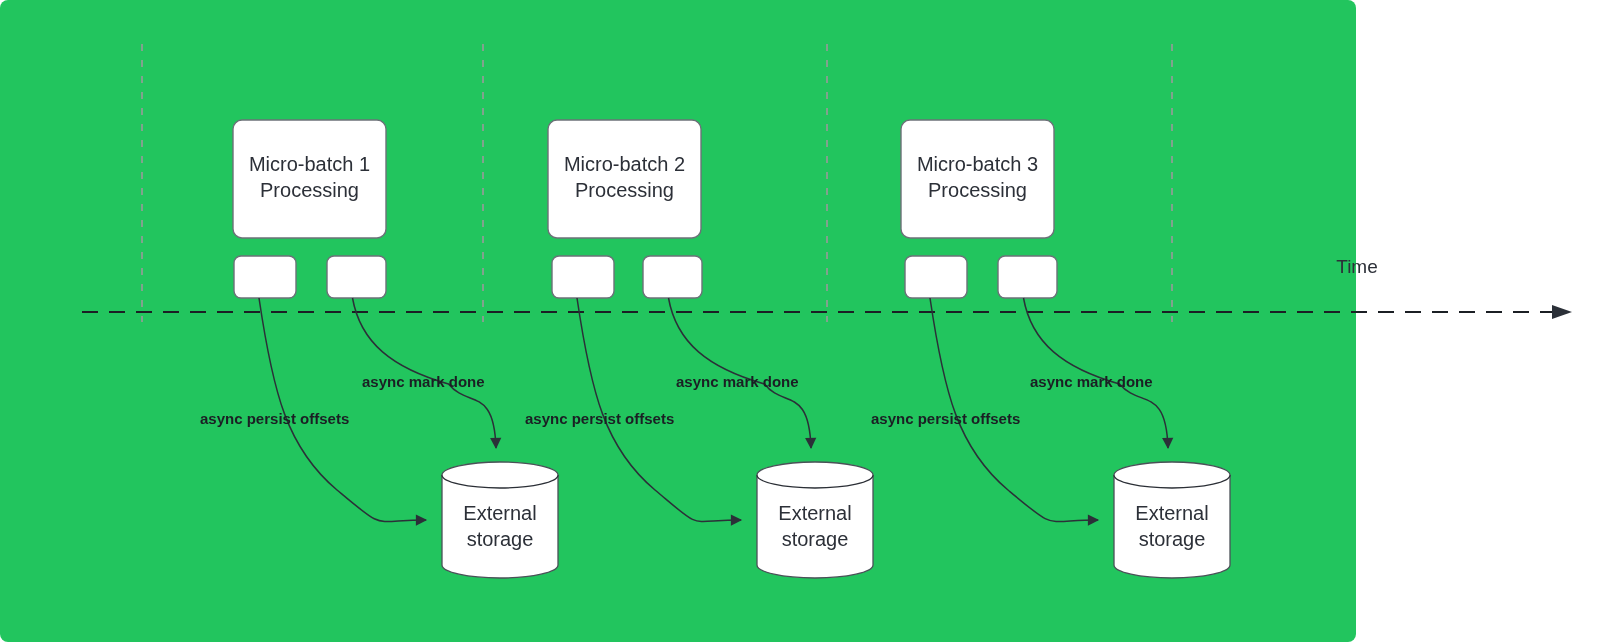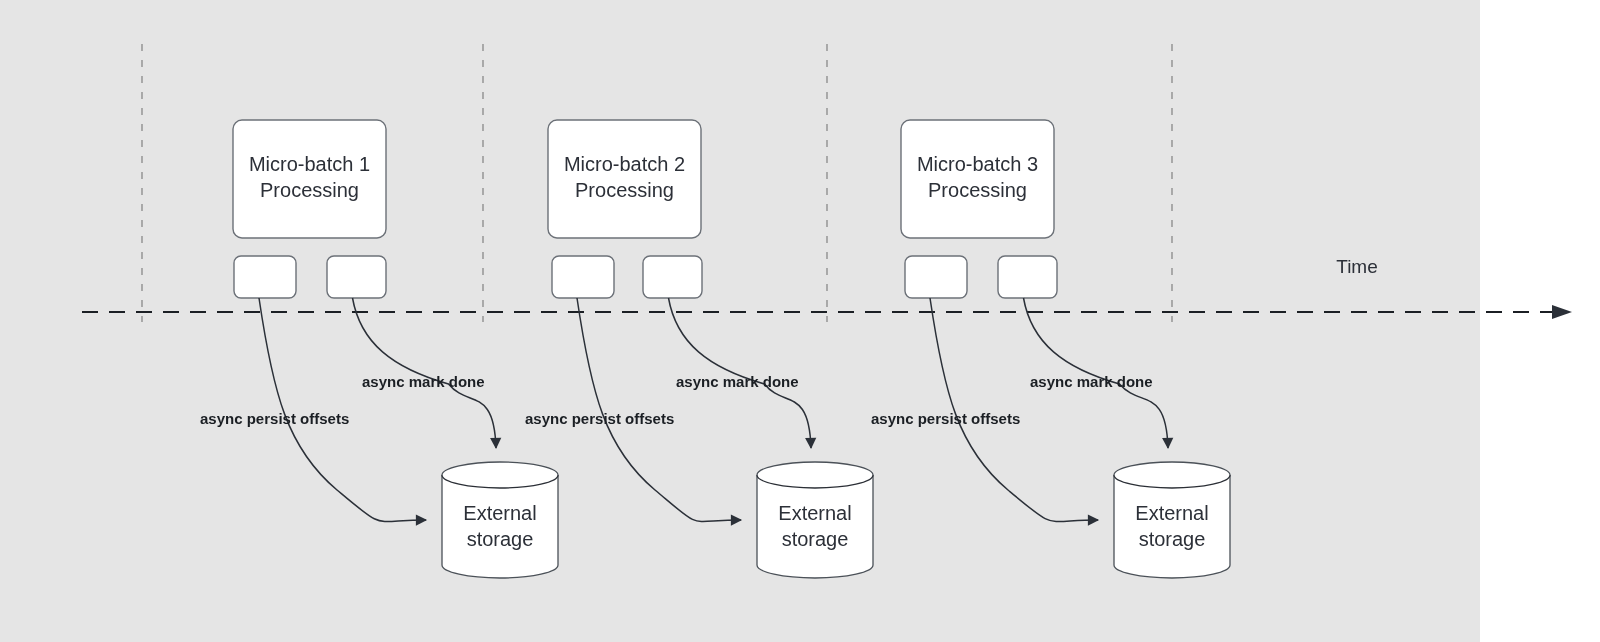--- a/index.html
+++ b/index.html
@@ -9,23 +9,24 @@
     background: #ffffff;
   }
   body {
     width: 1600px;
     height: 642px;
     font-family: "Liberation Sans", sans-serif;
     overflow: hidden;
   }
   #canvas {
     position: relative;
-    width: 1480px;
+    width: 1356px;
     height: 642px;
-    background: #e5e5e5;
+    background: #22c55e;
+    border-radius: 8px;
   }
   svg#diagram {
     position: absolute;
     left: 0;
     top: 0;
     width: 1600px;
     height: 642px;
     display: block;
   }
   .box-label {

